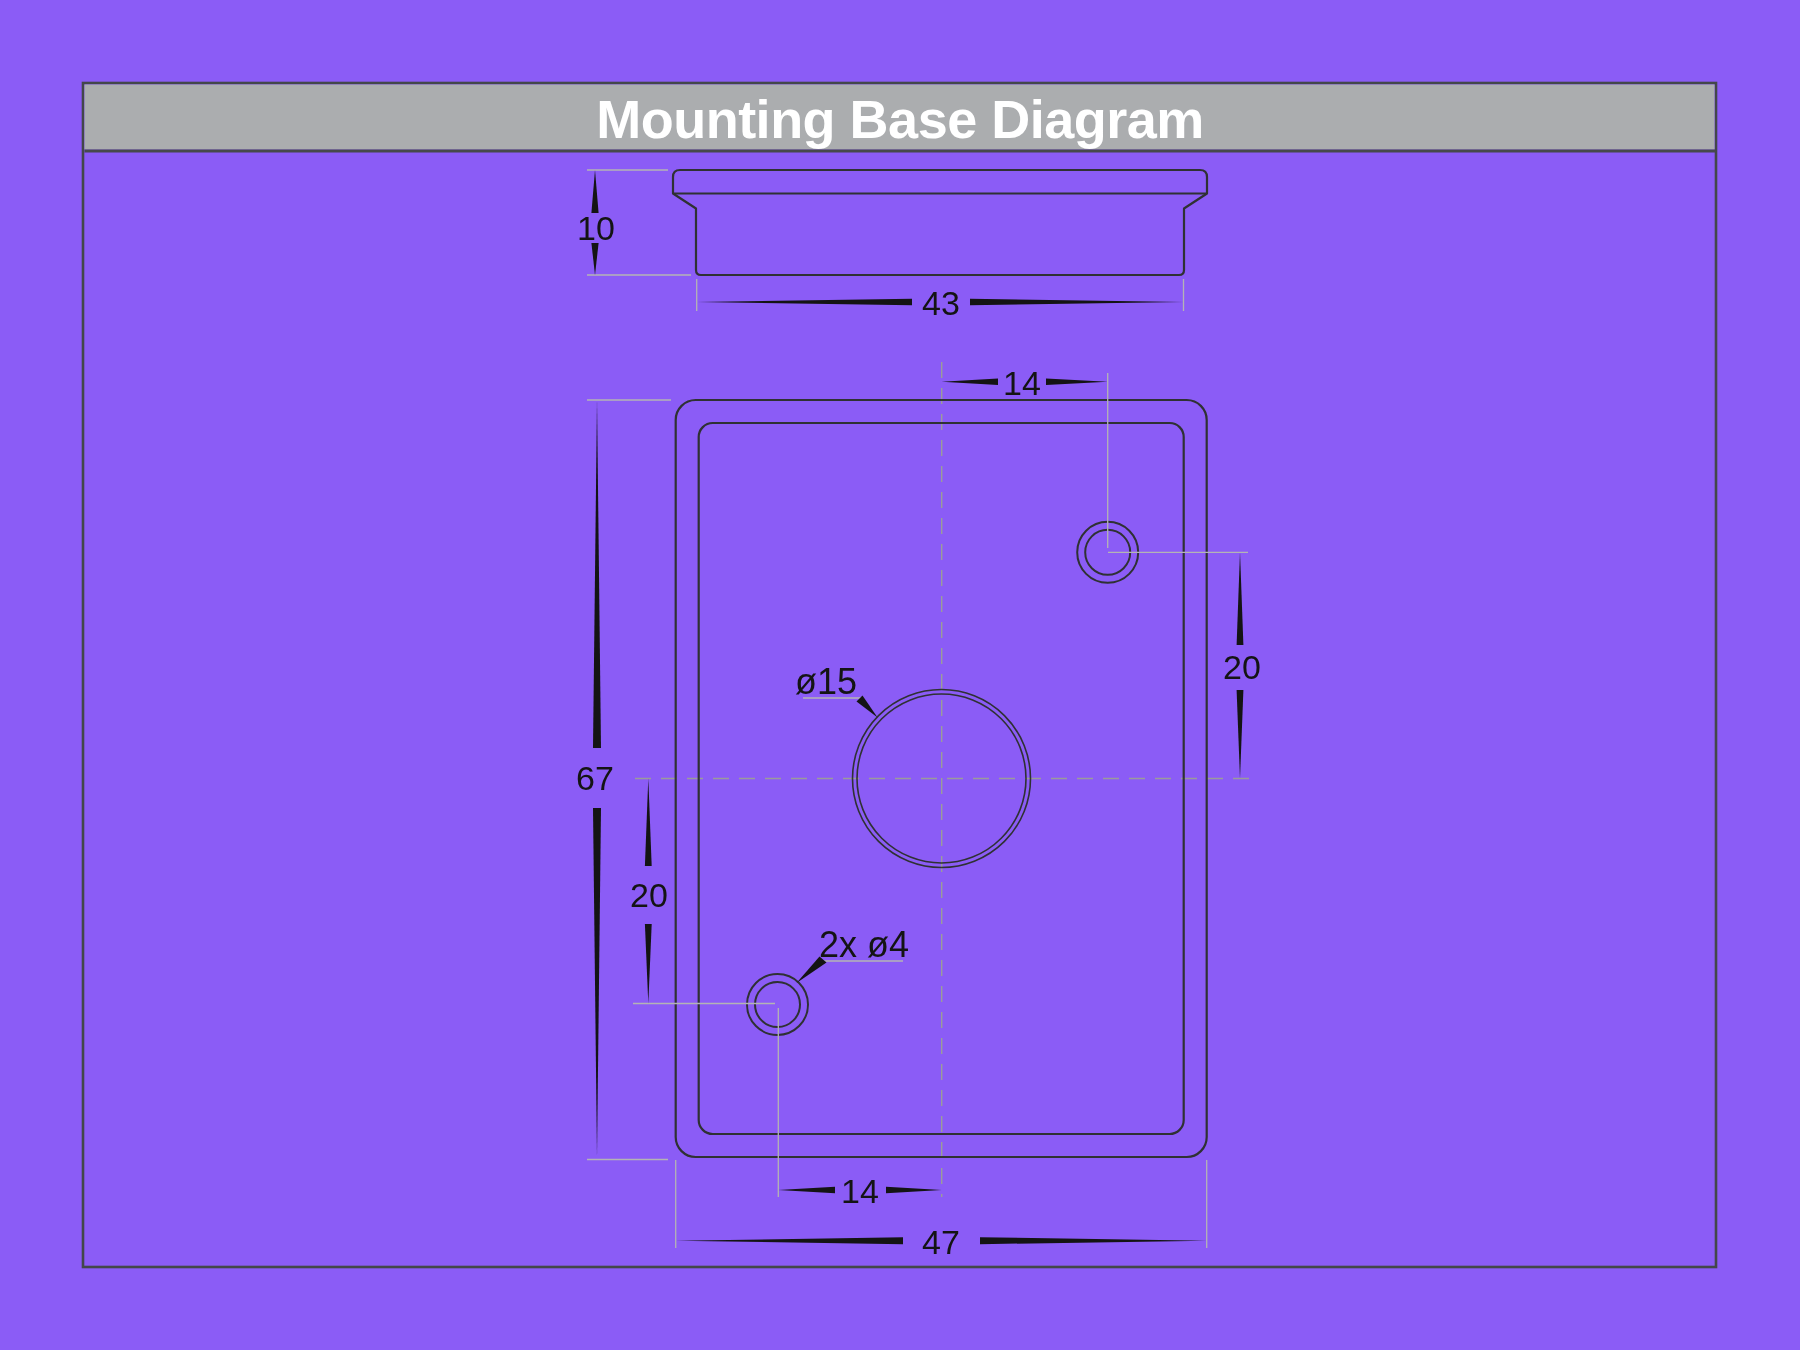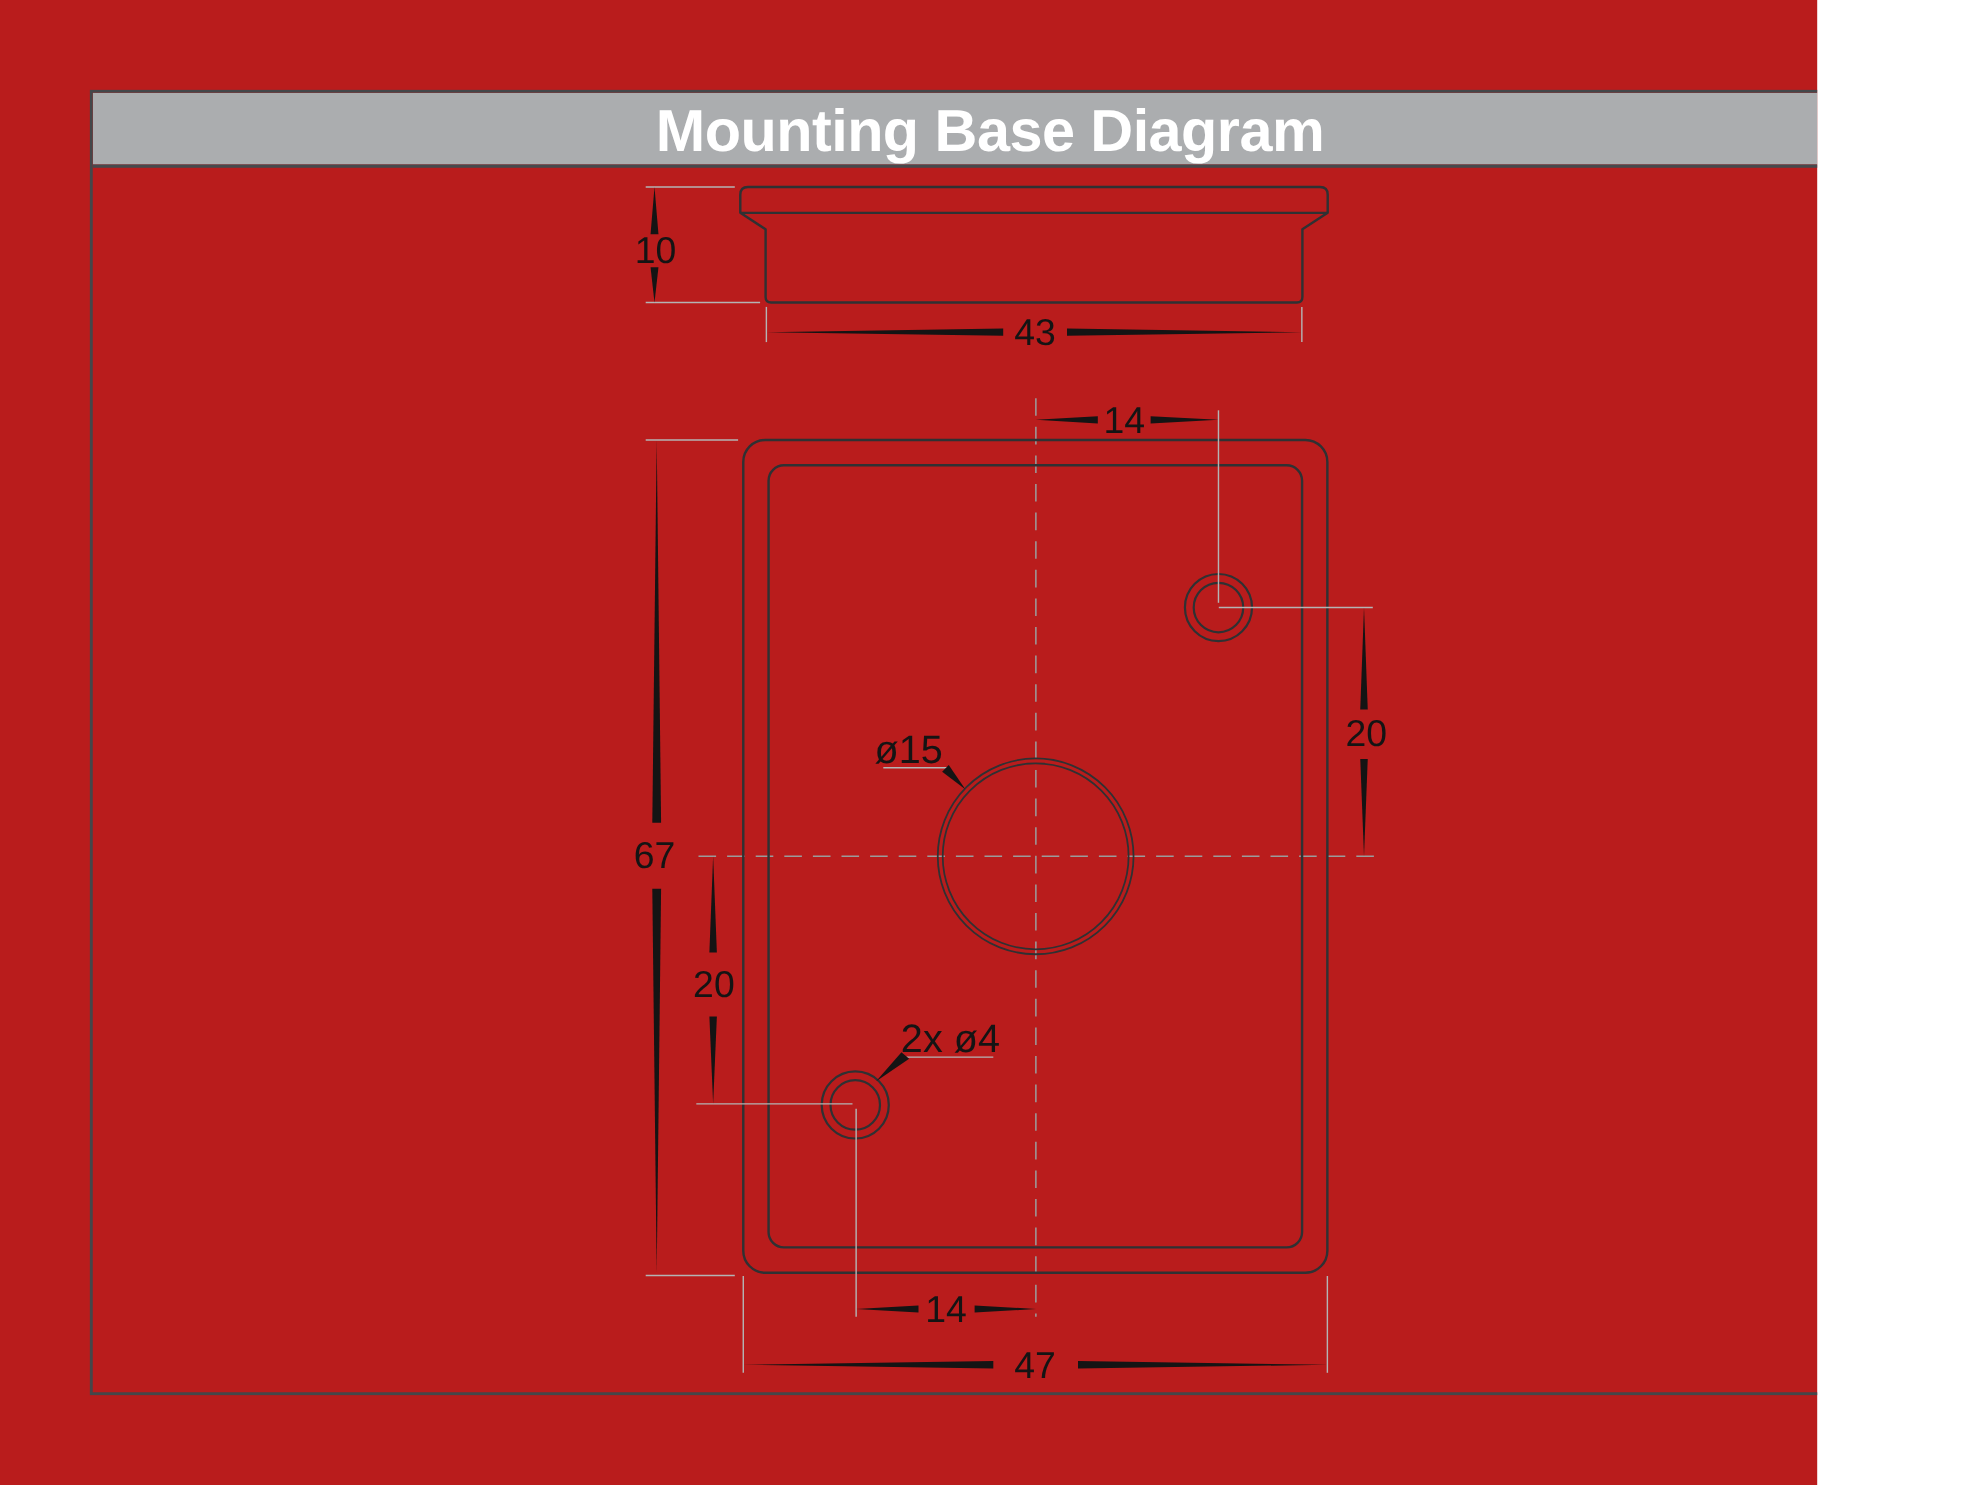--- a/index.html
+++ b/index.html
@@ -1,16 +1,16 @@
 <!DOCTYPE html>
 <html><head>
 <meta charset="utf-8">
 <style>
   html,body{margin:0;padding:0;background:#ffffff;}
-  .page{position:relative;width:1652px;height:1350px;background:#b91c1c;overflow:hidden;}
+  .page{position:relative;width:1800px;height:1350px;background:#8b5cf6;overflow:hidden;}
   svg{position:absolute;left:0;top:0;}
   .frame{fill:none;stroke:#43474a;stroke-width:2.6;}
   .header-band{stroke:none;}
   .header-sep{stroke:#46494c;stroke-width:3;}
   .title-text{font-family:"Liberation Sans",sans-serif;font-weight:700;font-size:54px;letter-spacing:-0.5px;}
   .line-main{fill:none;stroke:#2f3133;stroke-width:2.2;stroke-linejoin:round;}
   .line-circle{fill:none;stroke:#2f3133;stroke-width:1.6;}
   .line-hole{fill:none;stroke:#2f3133;stroke-width:2;}
   .line-thin{fill:none;stroke:#b4b4b4;stroke-width:1.3;}
   .line-dash{fill:none;stroke:#9b9b9b;stroke-width:1.4;stroke-dasharray:16 10;}

